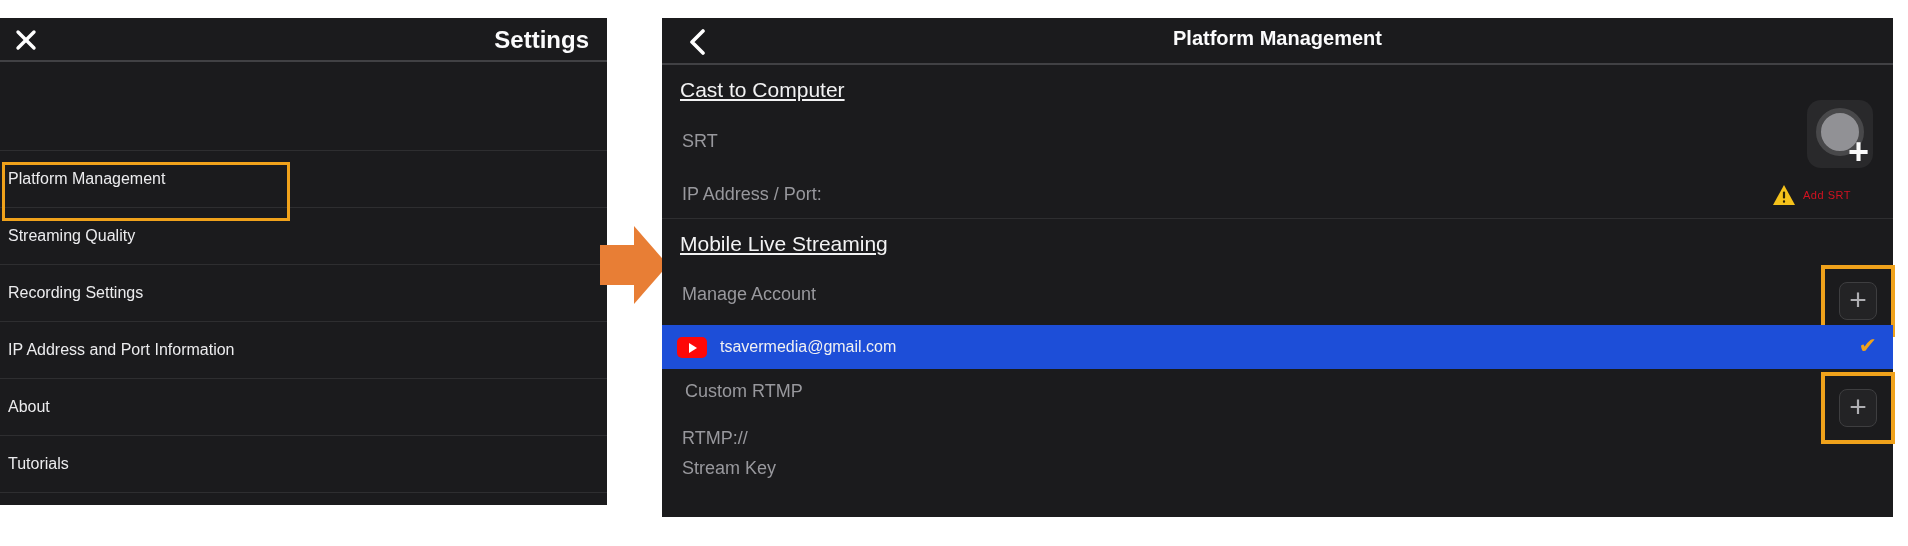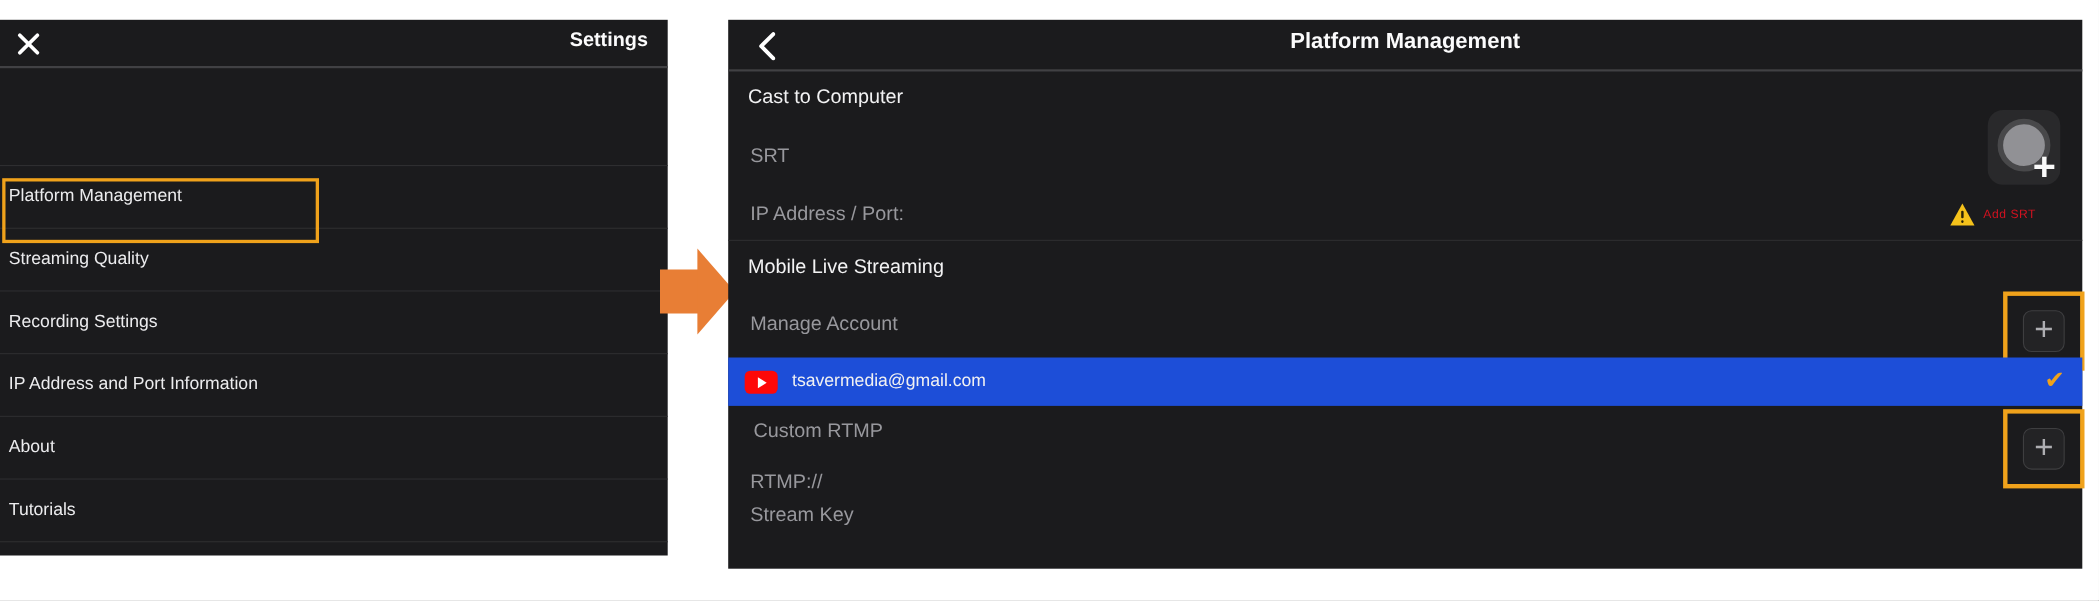--- a/index.html
+++ b/index.html
@@ -6,21 +6,21 @@
   html,body { background:#ffffff; }
   body { font-family:"Liberation Sans","DejaVu Sans",sans-serif; }
   #canvas { position:relative; width:1908px; height:546px; background:#ffffff; overflow:hidden; }
 
   .panel { position:absolute; background:#1b1b1d; color:#f2f2f3; }
 
   
   #left-panel { left:0; top:18px; width:607px; height:487px; }
   .topbar { position:absolute; left:0; top:0; width:100%; height:44px;
             border-bottom:2px solid #414144; display:flex; align-items:center; }
-  #left-topbar .title { position:absolute; right:18px; top:8px; font-size:18px; font-weight:bold; color:#fbfbfc; }
+  #left-topbar .title { position:absolute; right:18px; top:8px; font-size:24px; font-weight:bold; color:#fbfbfc; }
   .icon-btn { display:flex; align-items:center; justify-content:center; cursor:pointer; }
   #close-btn { position:absolute; left:13px; top:9px; width:26px; height:26px; }
 
   #profile-row { position:absolute; left:0; top:44px; width:100%; height:88px; display:flex; align-items:center; }
   #avatar { position:absolute; left:16px; top:22px; width:44px; height:44px; }
   #profile-text { position:absolute; left:74px; top:20px; display:flex; flex-direction:column; gap:6px; }
   #profile-name { font-size:16px; color:#f0f0f1; }
   #profile-email { font-size:16px; color:#e4e4e6; }
 
   #menu { position:absolute; left:0; top:132px; width:100%; }
@@ -37,21 +37,21 @@
                       border-top:39px solid transparent; border-bottom:39px solid transparent;
                       border-left:34px solid #e87e35; }
 
   
   #right-panel { left:662px; top:18px; width:1231px; height:499px; }
   #back-btn { position:absolute; left:22px; top:10px; width:26px; height:28px; }
   #right-topbar .title { position:absolute; left:0; top:9px; width:100%; text-align:center;
                          font-size:20px; font-weight:bold; color:#fbfbfc; }
   #right-topbar { height:47px; }
 
-  .heading { position:absolute; font-size:18px; color:#f2f2f3; }
+  .heading { position:absolute; font-size:21px; color:#f2f2f3;text-decoration:underline; }
   .gray-label { position:absolute; font-size:18px; color:#98989d; }
 
   #cast-heading { left:18px; top:60px; }
   #srt-label { left:20px; top:113px; }
   #ip-label { left:20px; top:166px; }
   #mls-heading { left:18px; top:214px; }
   #manage-label { left:20px; top:266px; }
   #rtmp-custom-label { left:23px; top:363px; }
   #rtmp-label { left:20px; top:410px; }
   #streamkey-label { left:20px; top:440px; }

